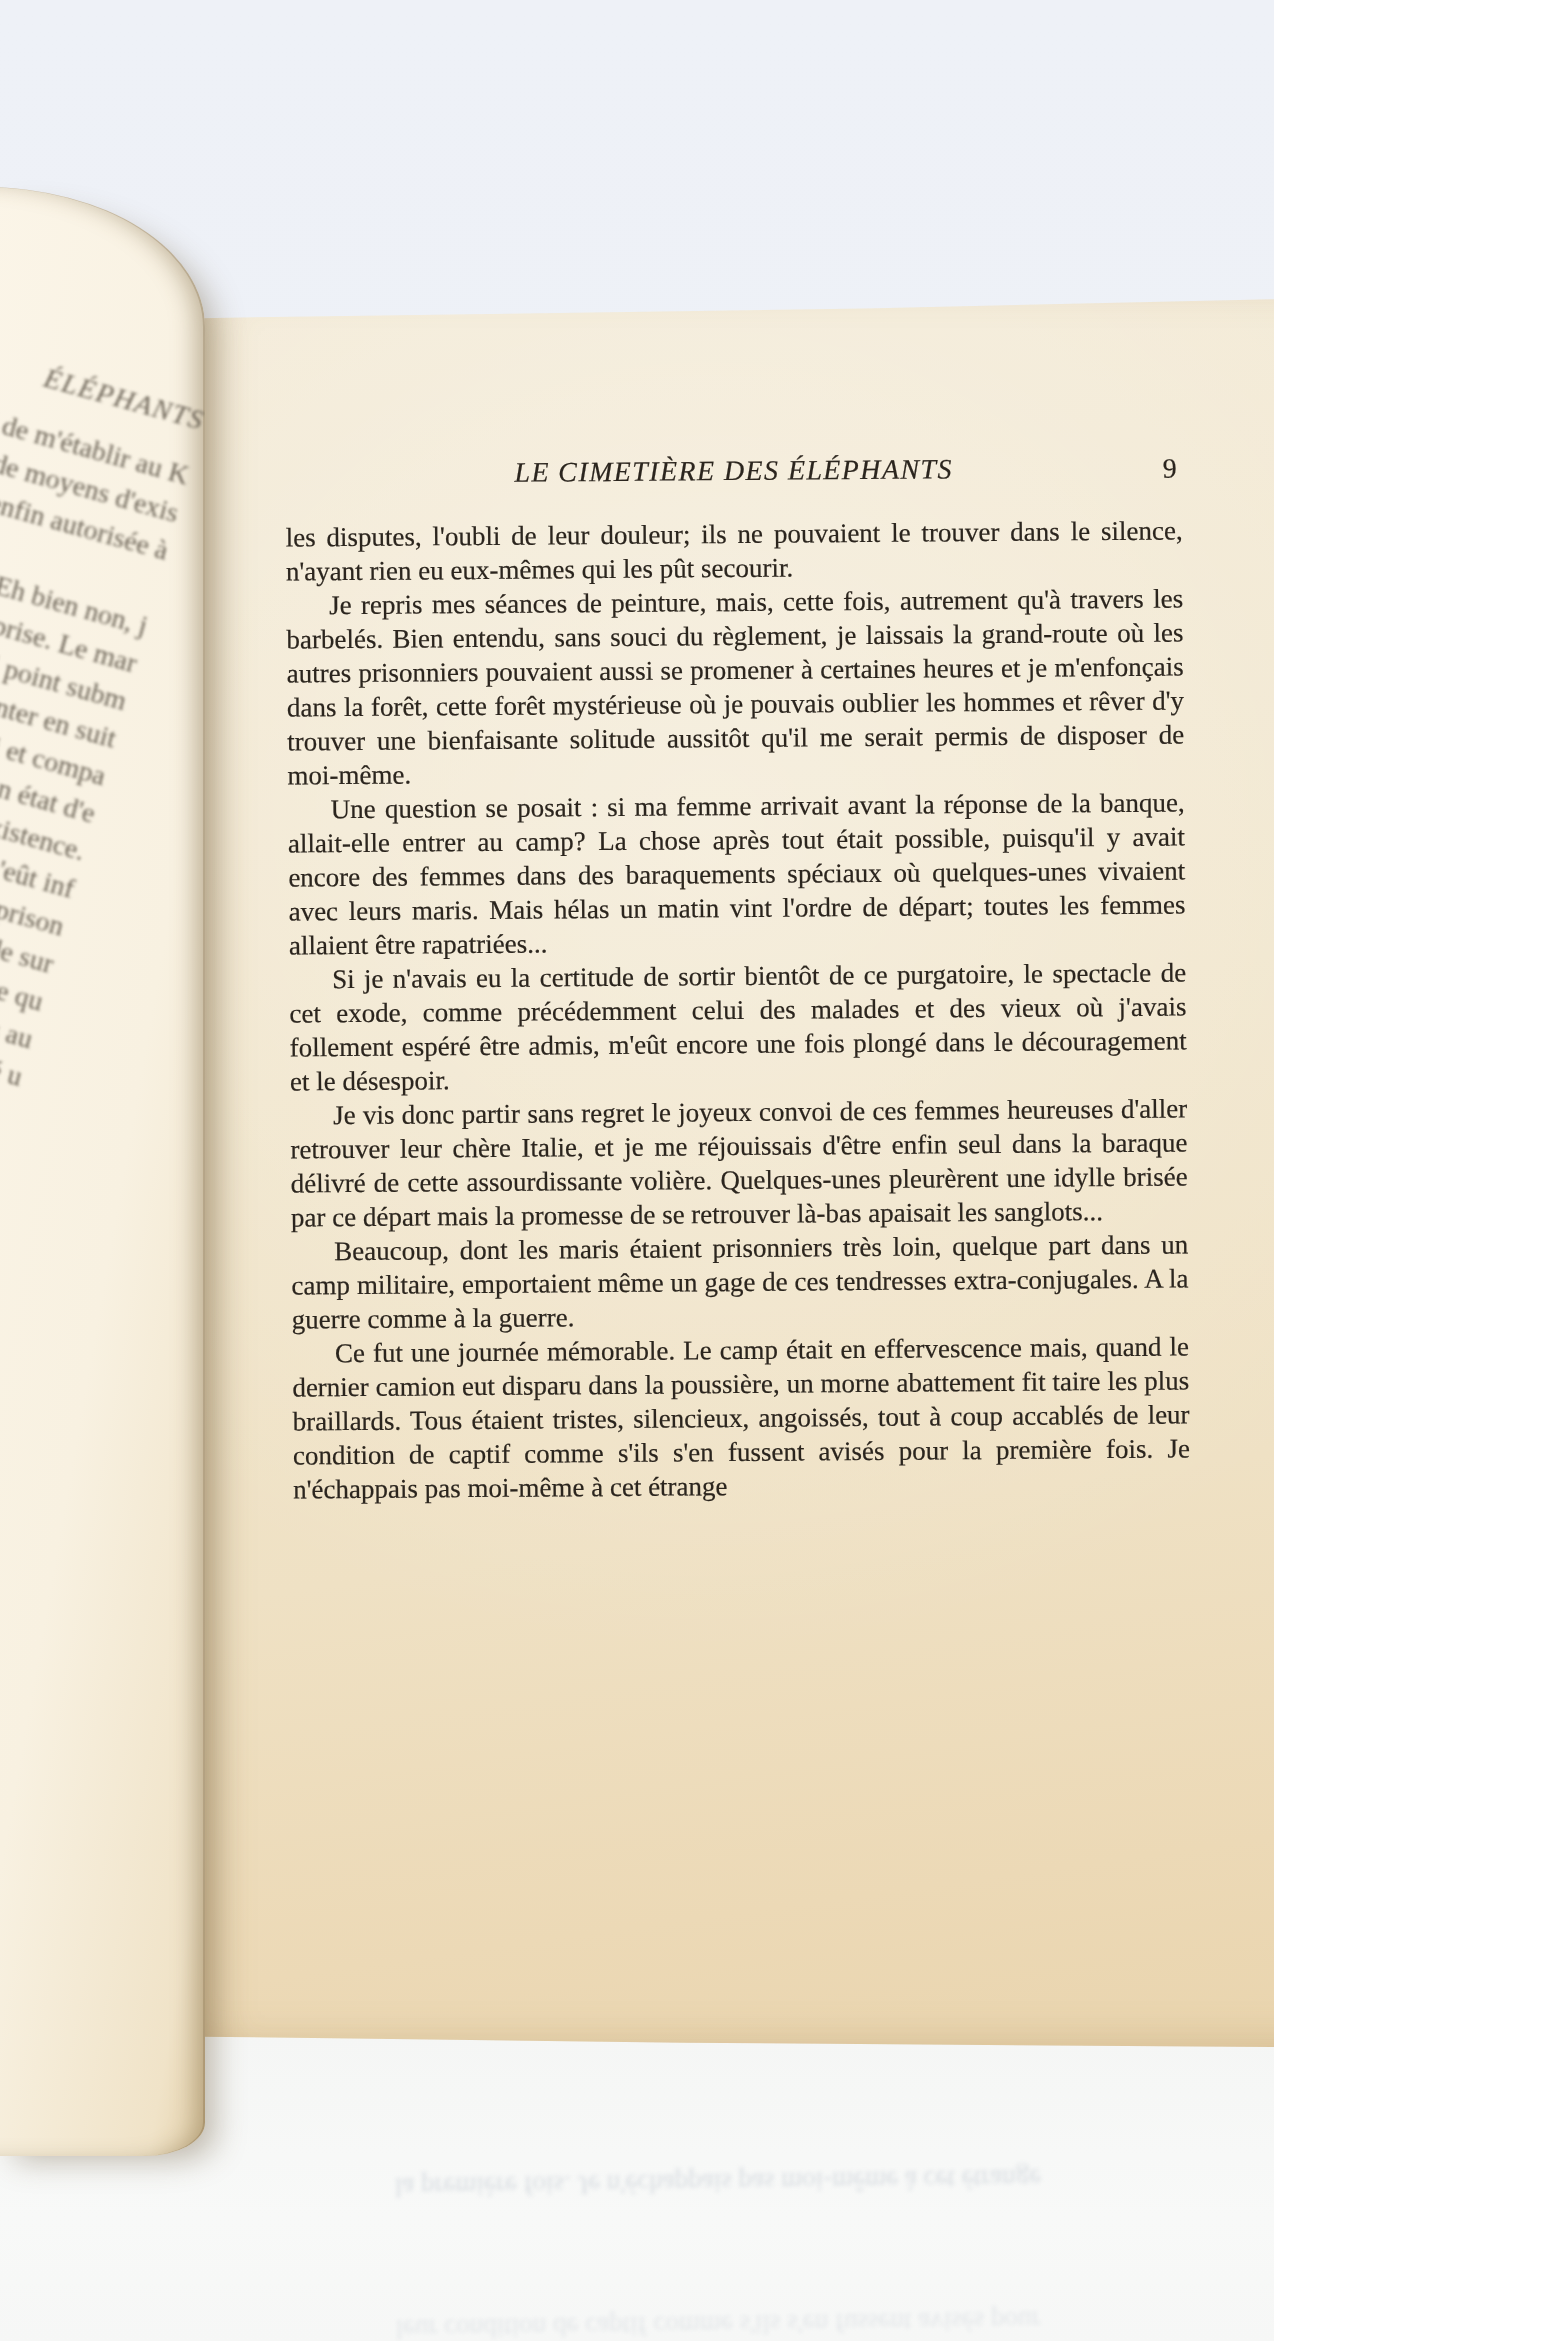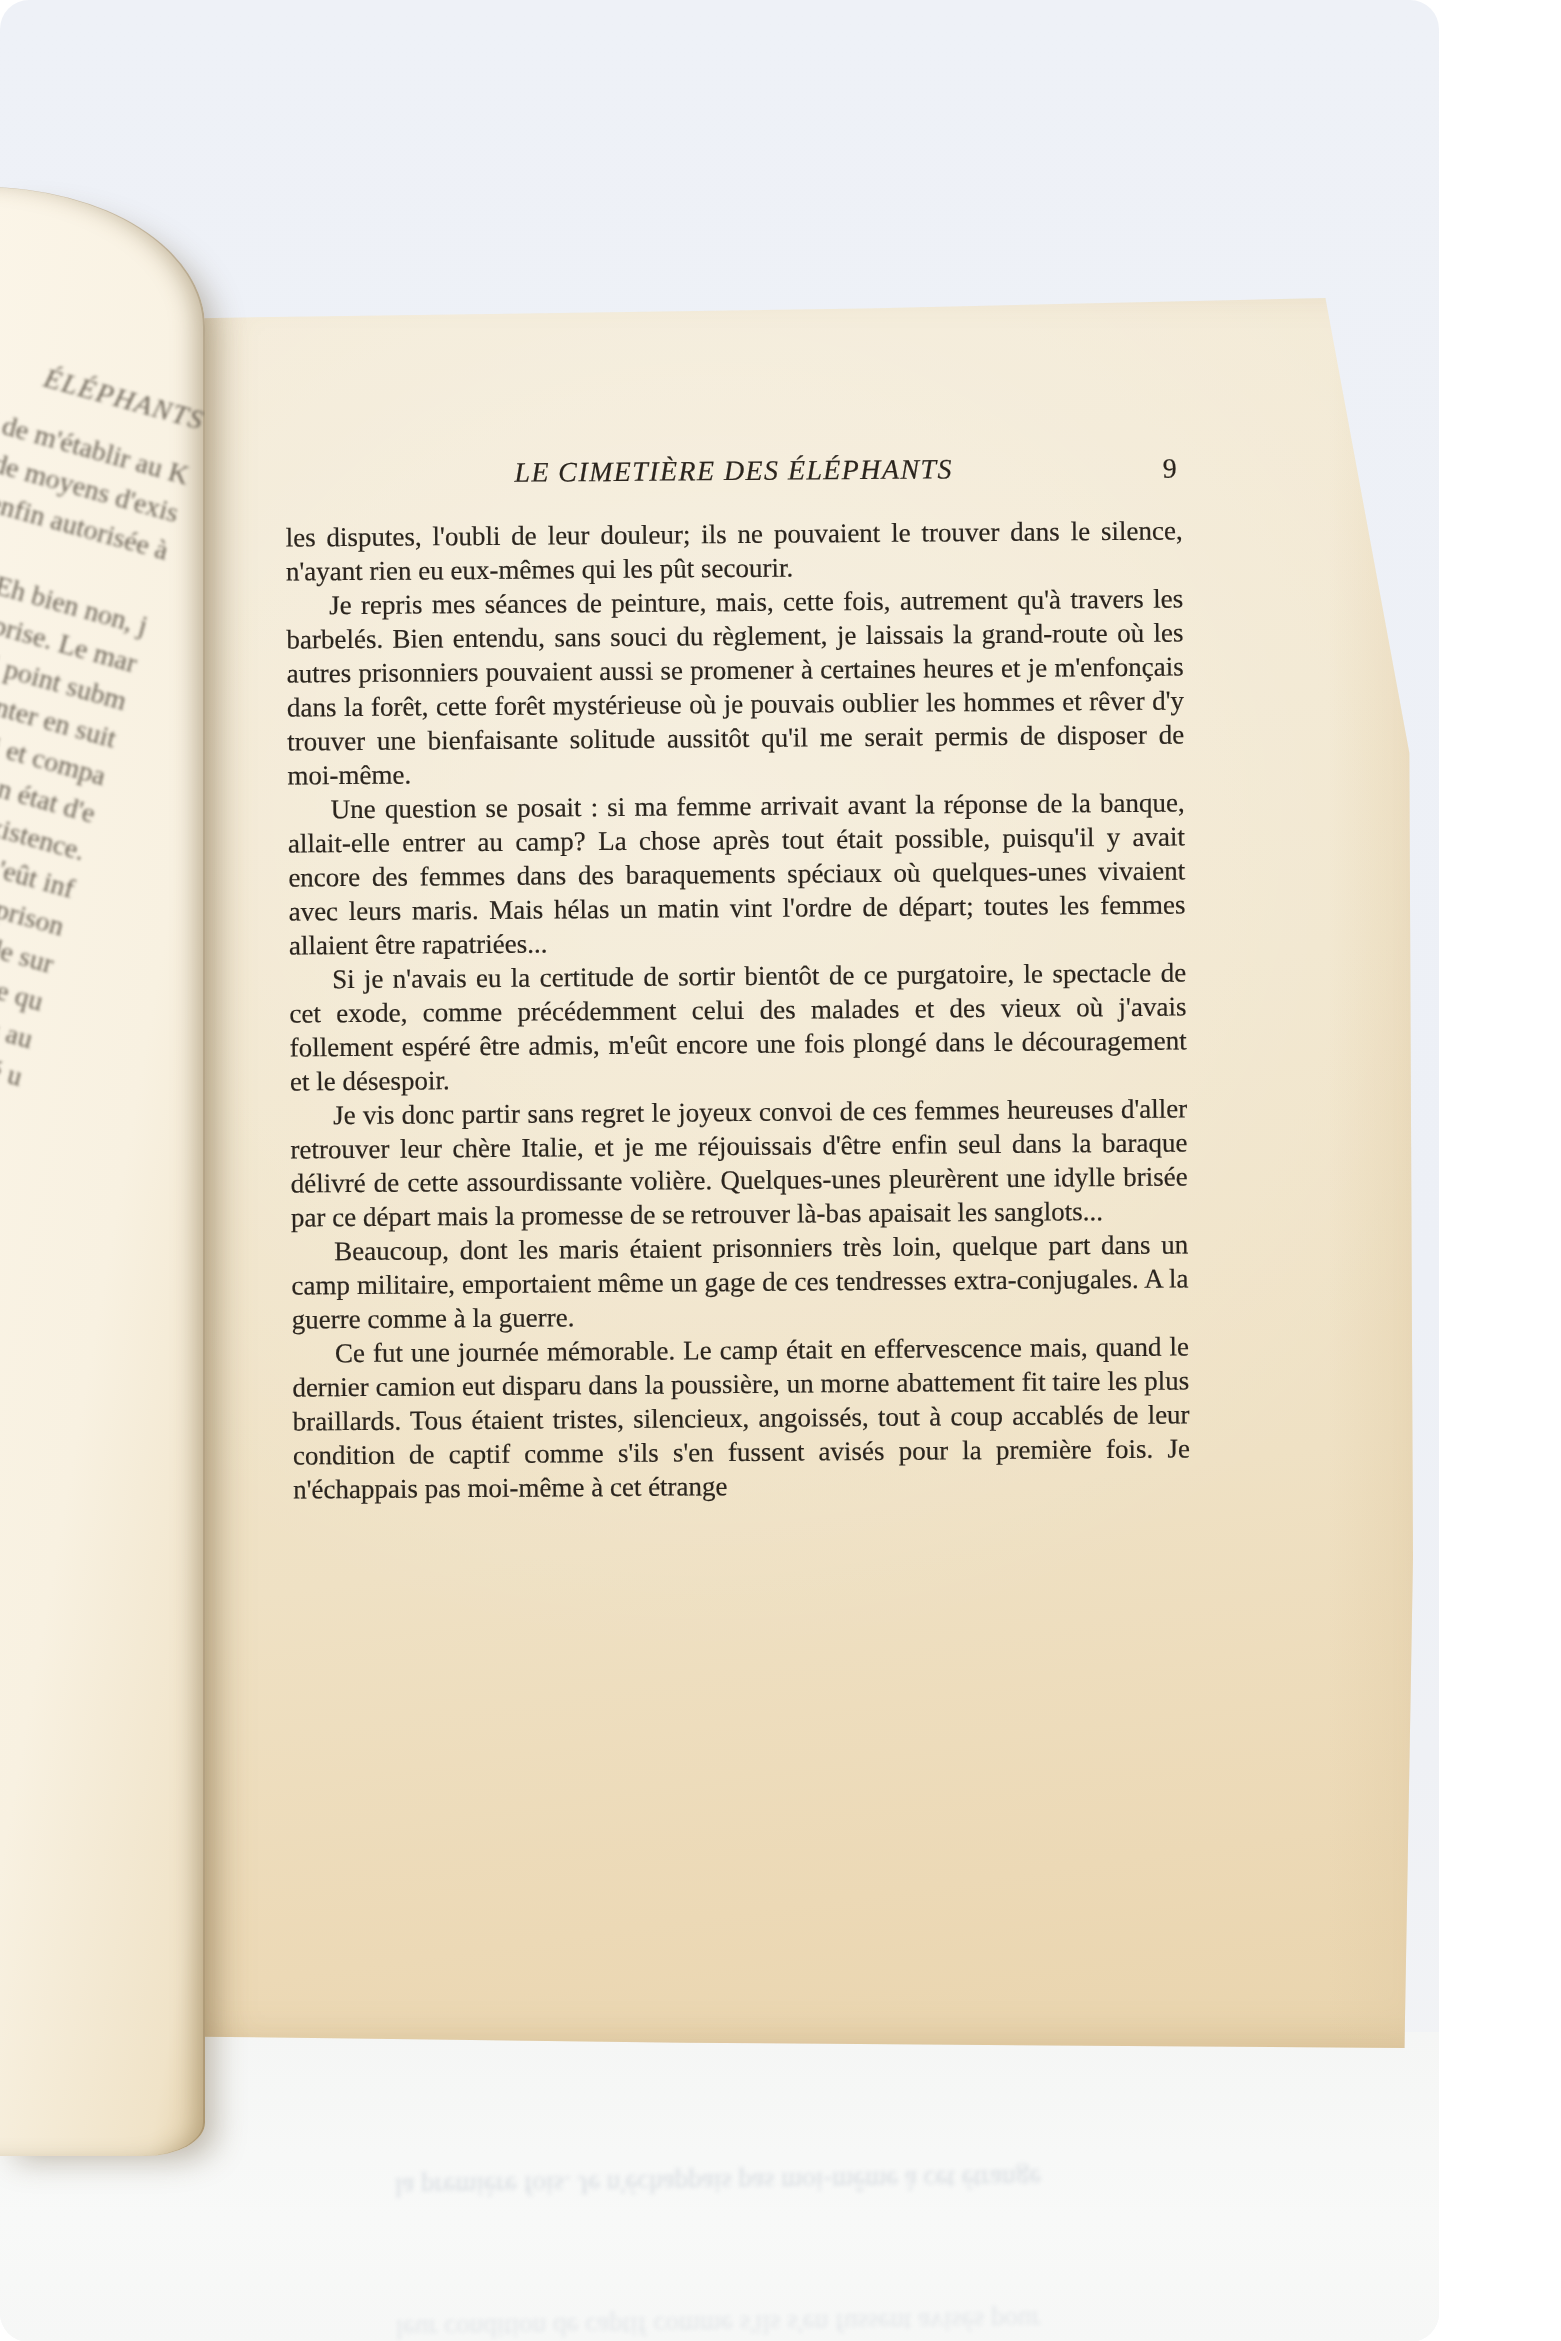--- a/index.html
+++ b/index.html
@@ -1,23 +1,22 @@
 <!DOCTYPE html>
 <html lang="fr" style="--background: #eef1f7; --surface: #f5f6f5; --paper-right: #f1e6cd; --paper-left: #f8f1e1; --ink: #2b251e; --left-ink: #6c6457; --reflection-ink: #b7bfca;font-size:11px"><head>
 <meta charset="utf-8">
 <style>
   html,body{margin:0;padding:0;}
   body{
     width:1561px;height:2342px;overflow:hidden;
     font-family:"Liberation Serif", serif;
   }
   .scene{
-    position:relative;width:1439px;height:2342px;overflow:hidden;
+    position:relative;width:1274px;height:2342px;overflow:hidden;
     background:linear-gradient(180deg,var(--background,#eef1f7) 0%,#edf0f6 55%,#eff1f5 75%,#f4f5f6 100%);
-    border-radius:29px;
   }
   
   .surface{
     position:absolute;left:0;top:2032px;width:1561px;height:310px;
     background:linear-gradient(180deg,var(--surface,#f5f6f5) 0%,#f8f9f8 60%,#f6f7f6 100%);
   }
   .reflection-line{
     position:absolute;left:237px;width:962px;text-align:center;
     transform:scaleY(-1) rotate(0.8deg);
     color:var(--reflection-ink,#b7bfca);

